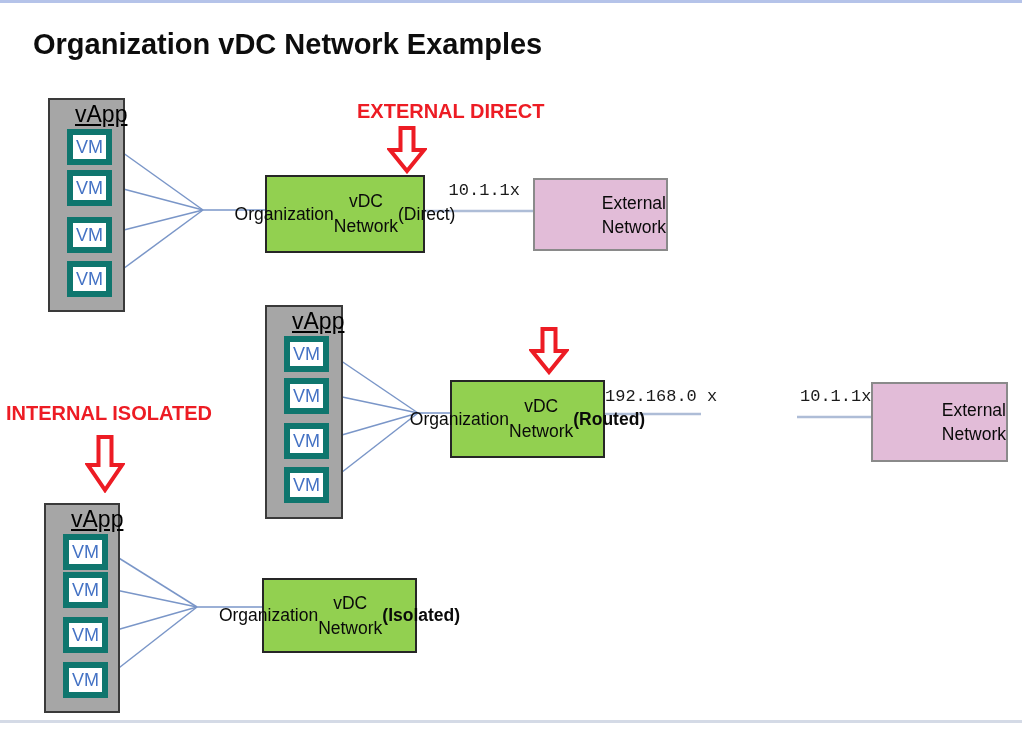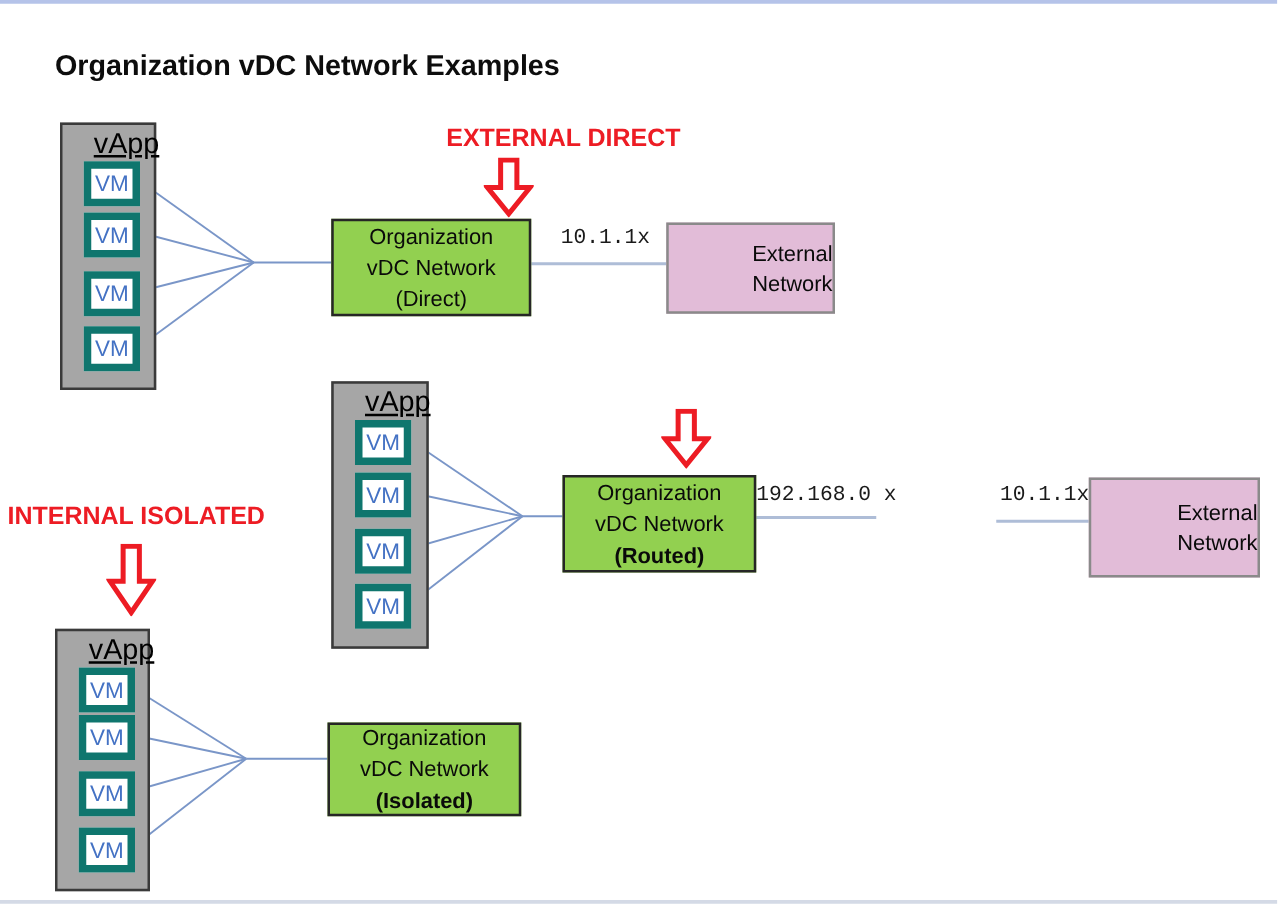--- a/index.html
+++ b/index.html
@@ -3,40 +3,40 @@
 <meta charset="utf-8">
 <style>
   html,body{margin:0;padding:0;background:#fff;}
   .stage{
     position:relative;width:1022px;height:729px;background:#ffffff;
     font-family:"Liberation Sans", sans-serif;overflow:hidden;
   }
   .top-bar{position:absolute;left:0;top:0;width:1022px;height:3px;background:#b5c3e9;}
   .bottom-bar{position:absolute;left:0;top:720px;width:1022px;height:3px;background:#d4dae6;}
   .title{
-    position:absolute;left:33px;top:28px;margin:11px;
-    font-size:23px;font-weight:700;color:#0d0d0d;letter-spacing:0px;
+    position:absolute;left:33px;top:28px;margin:0;
+    font-size:29px;font-weight:700;color:#0d0d0d;letter-spacing:0px;
   }
   .lines{position:absolute;left:0;top:0;z-index:0;}
   .arrow-icon{position:absolute;z-index:2;}
   .vapp{
     position:absolute;background:#a6a6a6;border:2px solid #3a3a3a;z-index:1;box-sizing:border-box;
   }
   .vapp-label{
     position:absolute;left:25px;top:1px;font-size:23px;color:#000;
     text-decoration:underline;line-height:26px;
   }
   .vm{
     position:absolute;left:17px;width:45px;height:36px;background:#ffffff;
     border:6px solid #0f766e;box-sizing:border-box;display:flex;align-items:center;justify-content:center;
     font-size:18px;color:#4472c4;z-index:1;
   }
   .netbox{
     position:absolute;background:#92d050;border:2px solid #262626;box-sizing:border-box;
-    display:flex;flex-direction:column;align-items:center;justify-content:center;
+    display:flex;flex-direction:row;align-items:center;justify-content:center;
     font-size:17.5px;line-height:25px;color:#0a0a0a;text-align:center;z-index:1;
   }
   .netbox .emph{font-weight:700;}
   .extbox{
     position:absolute;background:#e2bcd8;border:2px solid #8a8a8a;box-sizing:border-box;
     display:flex;flex-direction:column;align-items:flex-end;justify-content:center;
     font-size:17.5px;line-height:24px;color:#0a0a0a;text-align:center;z-index:1;
   }
   .annotation{
     position:absolute;font-size:20px;font-weight:600;color:#ed1c24;text-align:center;z-index:2;

